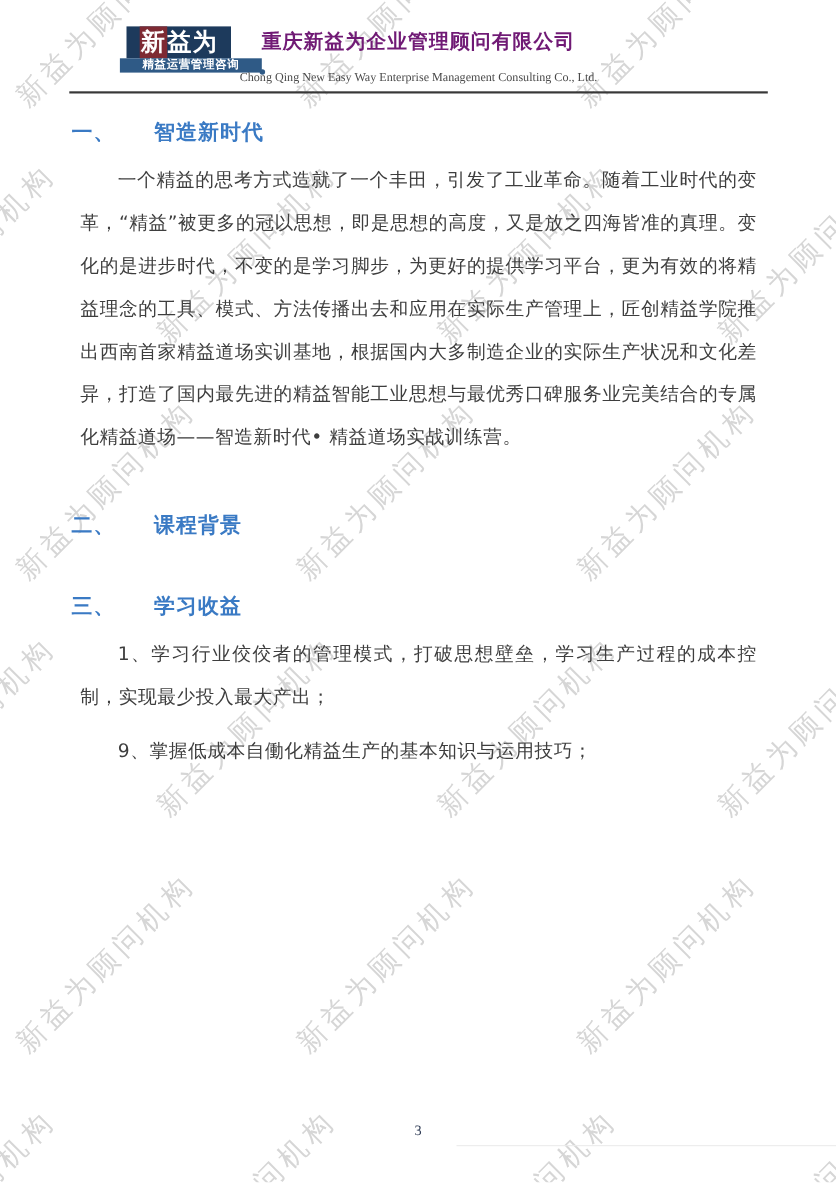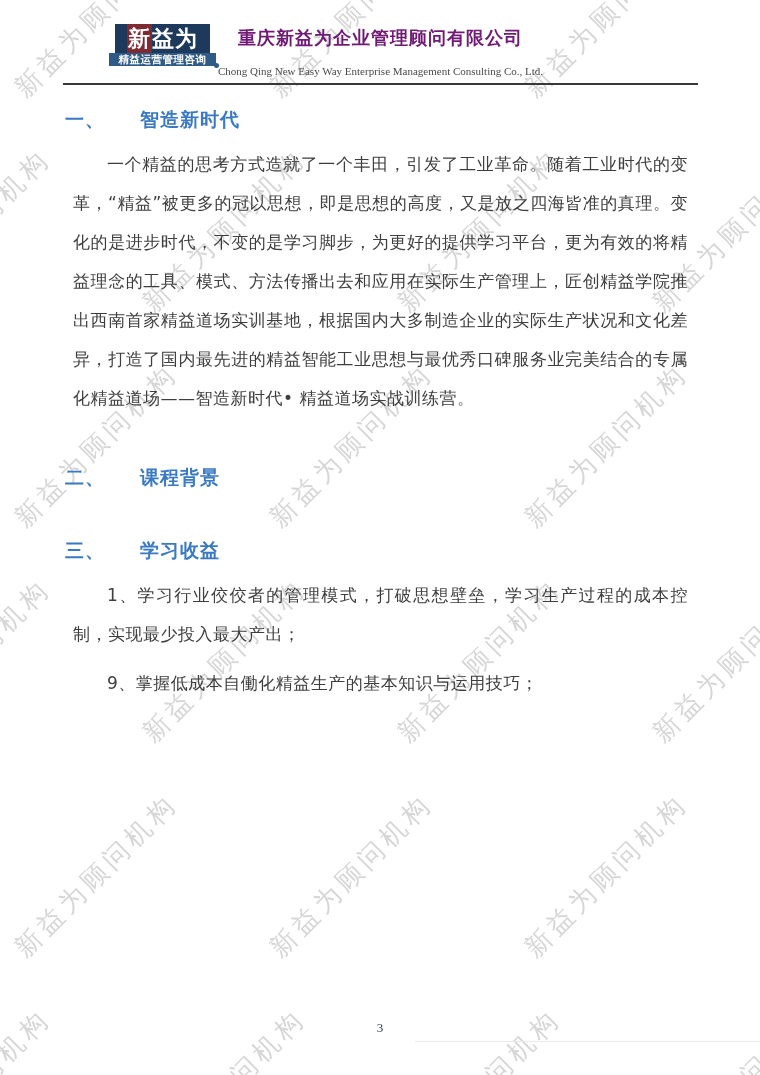--- a/index.html
+++ b/index.html
@@ -29,21 +29,21 @@
   .logo-main{
     background:#1d3a5c;color:#ffffff;
     width:95px;height:29px;margin-left:6px;
     display:flex;align-items:center;justify-content:center;
     font-weight:bold;font-size:22px;line-height:29px;letter-spacing:1px;
   }
   .logo-char1{background:#7e2a33;padding:0 1px;}
   .logo-bar{
     position:relative;
     background:#2f5a86;color:#ffffff;
-    width:107px;height:13px;
+    width:129px;height:13px;
     font-size:10.5px;line-height:13px;text-align:center;
     font-weight:bold;letter-spacing:0.5px;
   }
   .logo-bar::after{
     content:"";position:absolute;right:-3px;bottom:-2px;
     width:5px;height:5px;border-radius:50%;background:#2f5a86;
   }
   .titles{position:absolute;left:0;right:0;top:2px;text-align:center;}
   .company-cn{font-size:18px;font-weight:bold;color:#701a75;letter-spacing:1px;}
   .company-en{

